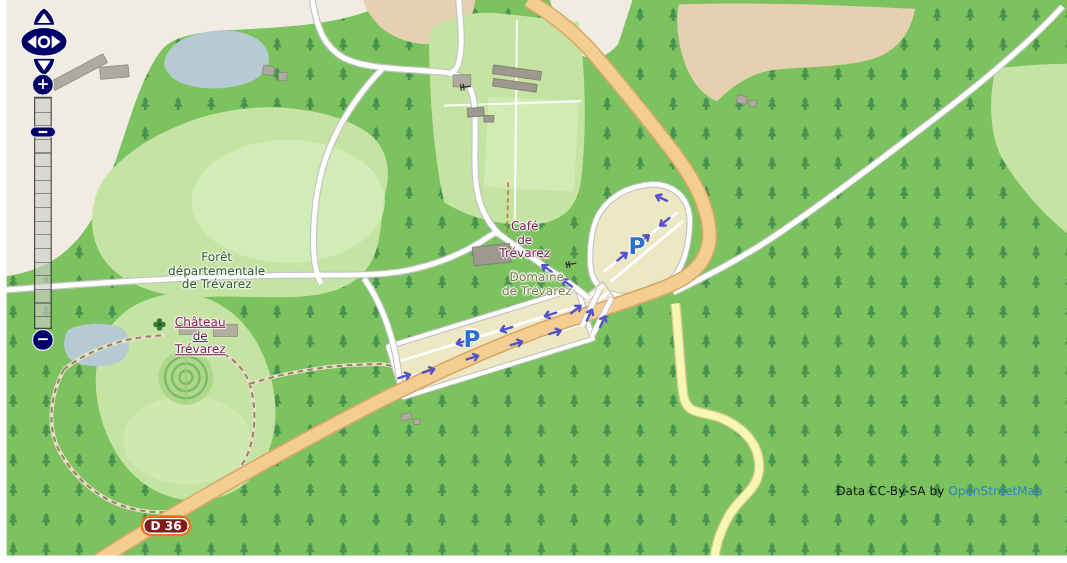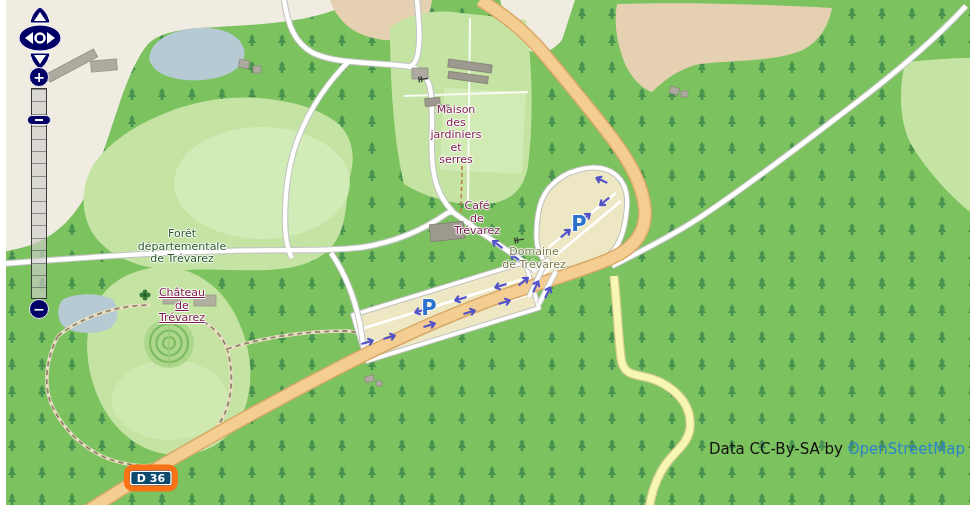--- a/index.html
+++ b/index.html
@@ -34,24 +34,24 @@
   .map-label{position:absolute;transform:translateX(-50%);text-align:center;
     font-size:11px;line-height:12.5px;white-space:nowrap;
     text-shadow:-1px 0 1px #fff,1px 0 1px #fff,0 -1px 1px #fff,0 1px 1px #fff,0 0 2px #fff;}
   .lbl-attraction{color:var(--c-attraction,#7E1A4D);}
   .lbl-forest{color:var(--c-forest-label,#2D5A2D);}
   .lbl-site{color:var(--c-site-label,#7B7B49);}
   .p-label{position:absolute;transform:translate(-50%,-50%);
     font-size:21px;font-weight:bold;color:var(--c-parking-blue,#2A72CE);
     text-shadow:-1px 0 1px #fff,1px 0 1px #fff,0 -1px 1px #fff,0 1px 1px #fff;}
   .road-badge{position:absolute;transform:translate(-50%,-50%);
-    background:#0c4a6e;border:6px solid #f97316;border-radius:9px;
+    background:#7f1d1d;border:2px solid #f97316;border-radius:9px;
     box-shadow:inset 0 0 0 1.5px #fff;color:#fff;font-size:11px;font-weight:bold;
     padding:0 7px;line-height:15px;}
-  .attribution{position:absolute;top:440px;right:5px;font-size:15px;color:#111;white-space:pre;}
+  .attribution{position:absolute;top:440px;right:22px;font-size:11px;color:#111;white-space:pre;}
   .attribution .link{color:var(--c-link,#2E84C8);cursor:pointer;}
 
   
   .compass{position:absolute;left:17px;top:6px;}
   .ctl-btn{position:absolute;width:20px;height:20px;border-radius:50%;
     background:var(--c-navy,#000066);color:#fff;text-align:center;
     font:bold 14px/18px "DejaVu Sans",sans-serif;border:1px solid #E6E6F2;
     box-sizing:border-box;cursor:pointer;}
   .zoom-track{position:absolute;left:31px;top:88px;width:16px;height:211px;
     box-sizing:border-box;border:1px solid #3A3A3A;
@@ -249,47 +249,40 @@
 
     <g transform="translate(145,295)" fill="#357A38">
       <circle cx="0" cy="-3.2" r="2.4"></circle>
         <circle cx="3.2" cy="0" r="2.4"></circle>
       <circle cx="0" cy="3.2" r="2.4"></circle>
         <circle cx="-3.2" cy="0" r="2.4"></circle>
       <circle cx="0" cy="0" r="1.8" fill="#245c28"></circle>
     </g>
   </svg>
 
-  <div class="map-label lbl-attraction" style="left:456px;top:104px;">
-    <div>Maison</div>
-    <div>des</div>
-    <div>jardiniers</div>
-    <div>et</div>
-    <div>serres</div>
-  </div>
-
-  <div class="map-label lbl-forest" style="left:182px;top:228px;">
+
+  <div class="map-label lbl-forest" style="left:197px;top:228px;">
     <div>Forêt</div>
     <div>départementale</div>
     <div>de Trévarez</div>
   </div>
 
   <div class="map-label lbl-attraction" style="left:182px;top:287px;text-decoration:underline;">
     <div>Château</div>
     <div>de</div>
     <div>Trévarez</div>
   </div>
 
   <div class="map-label lbl-attraction" style="left:477px;top:200px;">
     <div>Café</div>
     <div>de</div>
     <div>Trévarez</div>
   </div>
 
-  <div class="map-label lbl-site" style="left:488px;top:246px;margin-left:46px;">
+  <div class="map-label lbl-site" style="left:488px;top:246px;">
     <div>Domaine</div>
     <div>de Trévarez</div>
   </div>
 
   <div class="p-label" style="left:429px;top:308px;">P</div>
   <div class="p-label" style="left:579px;top:224px;">P</div>
 
   <div class="road-badge" style="left:151px;top:478px;">D 36</div>
 
   <div class="attribution"><span>Data CC-By-SA by </span><span class="link">OpenStreetMap</span></div>

